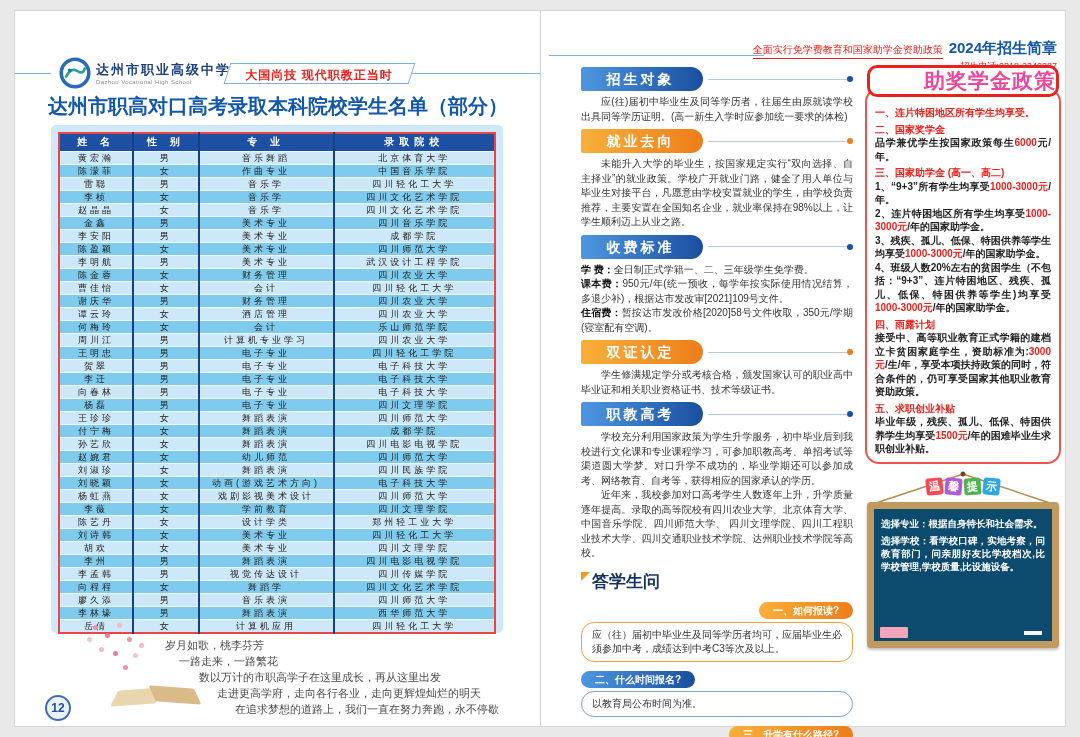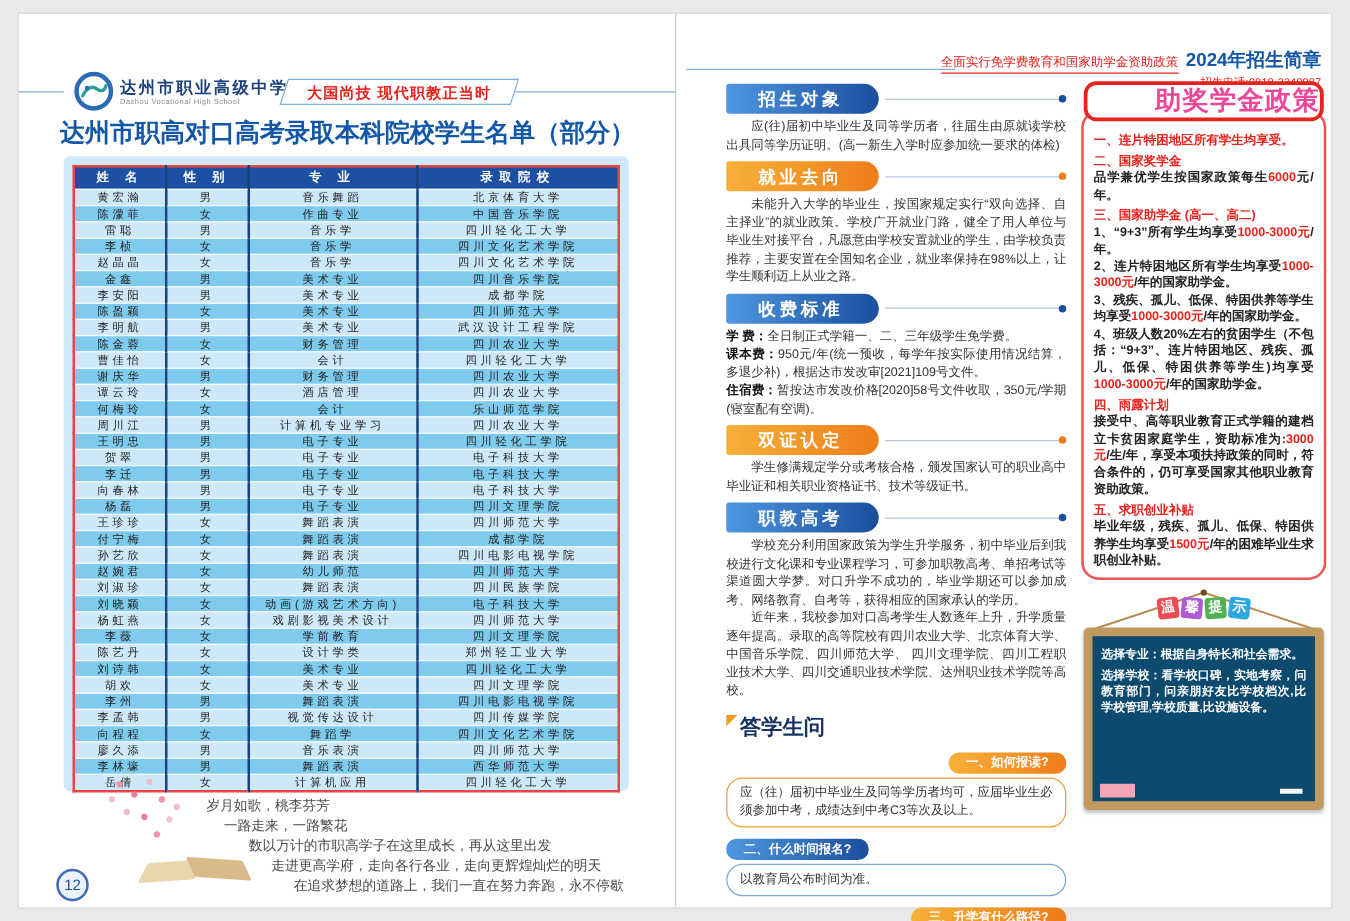--- a/index.html
+++ b/index.html
@@ -46,21 +46,21 @@
     background:#ef93a9;
     box-shadow: 12px 8px 0 #e87f9a, 24px -2px 0 #f2b9c6, 34px 12px 0 #ef93a9,
       6px 22px 0 #f2b9c6, 20px 26px 0 #e87f9a, 40px 28px 0 #f4c4cf,
       -6px 12px 0 #f4c4cf, 30px 40px 0 #ef93a9, 46px 18px 0 #f2b9c6; }
   .book { position:absolute; left:100px; top:662px; width:0; height:0; }
   .book::before { content:""; position:absolute; left:0; top:0; width:44px; height:16px;
     background:#e9d6af; transform:skewX(-30deg) rotate(-4deg); border-radius:2px; }
   .book::after { content:""; position:absolute; left:38px; top:-2px; width:44px; height:16px;
     background:#d9bb8a; transform:skewX(28deg) rotate(4deg); border-radius:2px; }
   .page-num { position:absolute; left:30px; top:668px; width:26px; height:26px; border-radius:50%;
-    border:2px solid #3f6db5; background:#eaf3fc; color:#1c4fa0; font-weight:normal; font-size:12px;
+    border:2px solid #3f6db5; background:#eaf3fc; color:#1c4fa0; font-weight:bold; font-size:12px;
     display:flex; align-items:center; justify-content:center; }
 
   
   .page-right { position:absolute; left:526px; top:0; width:526px; height:100%; }
   .rp-head { position:absolute; top:28px; right:10px; text-align:right; }
   .rp-head-row { display:flex; align-items:baseline; justify-content:space-between; }
   .rp-banner { font-size:10px; color:#e8221c; border-bottom:1px solid #e8221c; padding-bottom:1px; }
   .rp-title { font-size:15px; font-weight:bold; color:#1257a8; margin-left:6px; }
   .rp-phone { font-size:9px; color:#e8221c; margin-top:1px; }
   .rp-lstub { position:absolute; top:44px; left:8px; width:215px; height:1px; background:#7fb0de; }

